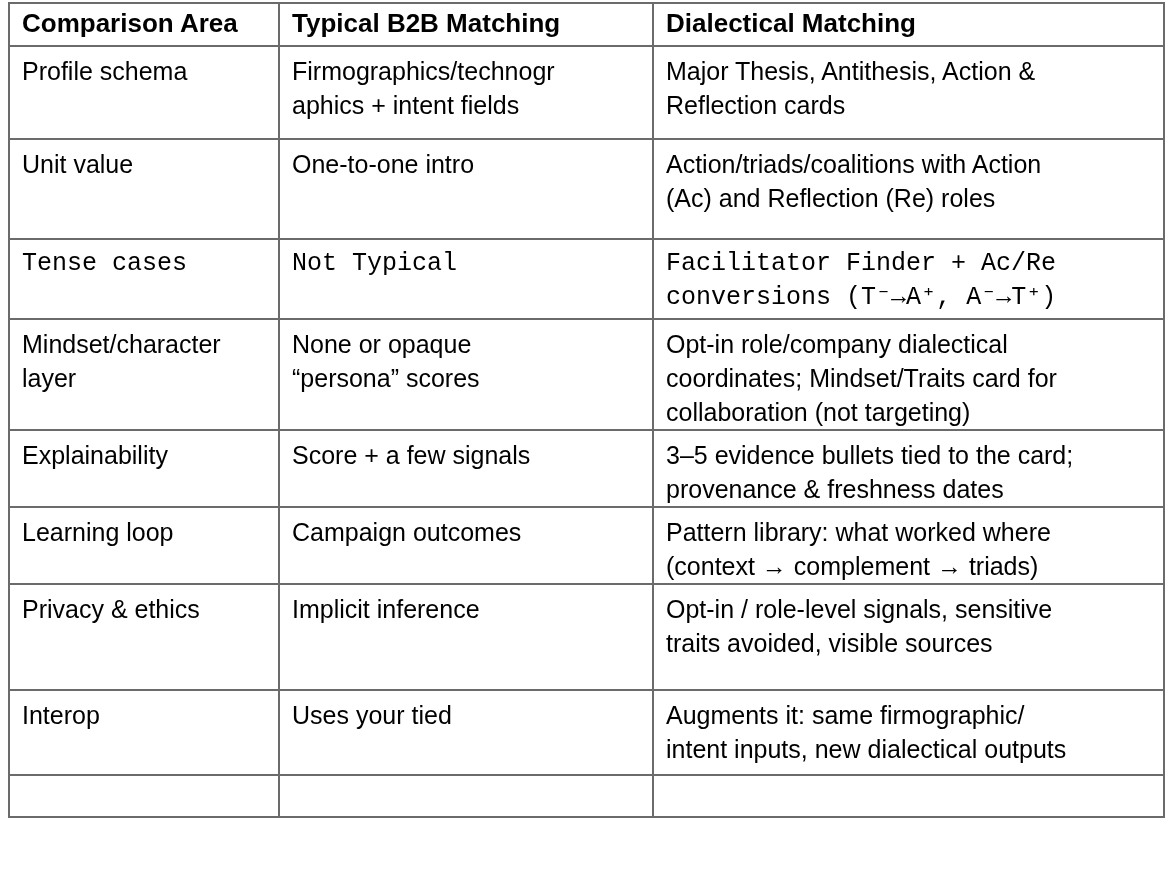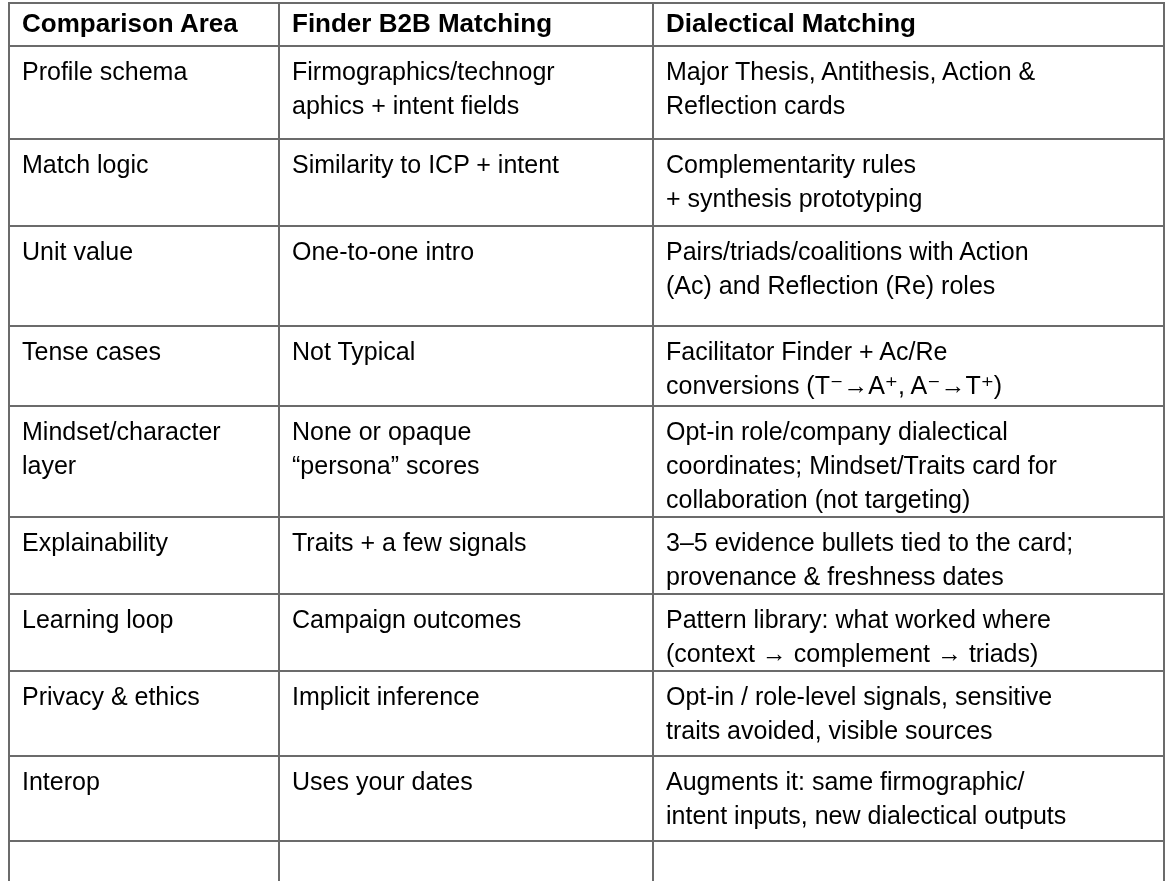--- a/index.html
+++ b/index.html
@@ -46,101 +46,95 @@
     line-height: 34px;
     text-align: left;
     vertical-align: top;
     padding: 7px 14px 0 12px;
     white-space: pre-line;
   }
   tr.r-head { height: 39px; }
   tr.r0 { height: 93px; }
   tr.r1 { height: 87px; }
   tr.r2 { height: 100px; }
-  tr.r3 { height: 80px; }
+  tr.r3 { height: 80px; font-family: Liberation Mono, monospace; }
   tr.r4 { height: 91px; }
   tr.r5 { height: 74px; }
   tr.r6 { height: 76px; }
-  tr.r7 { height: 85px; }
+  tr.r7 { height: 106px; }
   tr.r8 { height: 85px; border-radius: 32px; }
   tr.r-partial { height: 42px; }
 </style>
 </head>
 <body>
 
 <div class="canvas">
   <table class="cmp-table">
     <colgroup>
       <col class="c0">
         <col class="c1">
         <col class="c2">
     </colgroup>
     <thead>
       <tr class="r-head">
         <th>Comparison Area</th>
-        <th>Finder B2B Matching</th>
+        <th>Typical B2B Matching</th>
         <th>Dialectical Matching</th>
       </tr>
     </thead>
     <tbody>
       <tr class="r0">
         <td>Profile schema</td>
         <td>Firmographics/technogr
 aphics + intent fields</td>
         <td>Major Thesis, Antithesis, Action &amp;
 Reflection cards</td>
       </tr>
-      <tr class="r1">
-        <td>Match logic</td>
-        <td>Similarity to ICP + intent</td>
-        <td>Complementarity rules
-+ synthesis prototyping</td>
-      </tr>
       <tr class="r2">
         <td>Unit value</td>
         <td>One-to-one intro</td>
-        <td>Pairs/triads/coalitions with Action
+        <td>Action/triads/coalitions with Action
 (Ac) and Reflection (Re) roles</td>
       </tr>
       <tr class="r3">
         <td>Tense cases</td>
         <td>Not Typical</td>
         <td>Facilitator Finder + Ac/Re
 conversions (T⁻→A⁺, A⁻→T⁺)</td>
       </tr>
       <tr class="r4">
         <td>Mindset/character
 layer</td>
         <td>None or opaque
 “persona” scores</td>
         <td>Opt-in role/company dialectical
 coordinates; Mindset/Traits card for
 collaboration (not targeting)</td>
       </tr>
       <tr class="r5">
         <td>Explainability</td>
-        <td>Traits + a few signals</td>
+        <td>Score + a few signals</td>
         <td>3–5 evidence bullets tied to the card;
 provenance &amp; freshness dates</td>
       </tr>
       <tr class="r6">
         <td>Learning loop</td>
         <td>Campaign outcomes</td>
         <td>Pattern library: what worked where
 (context → complement → triads)</td>
       </tr>
       <tr class="r7">
         <td>Privacy &amp; ethics</td>
         <td>Implicit inference</td>
         <td>Opt-in / role-level signals, sensitive
 traits avoided, visible sources</td>
       </tr>
       <tr class="r8">
         <td>Interop</td>
-        <td>Uses your dates</td>
+        <td>Uses your tied</td>
         <td>Augments it: same firmographic/
 intent inputs, new dialectical outputs</td>
       </tr>
       <tr class="r-partial">
         <td></td>
         <td></td>
         <td></td>
       </tr>
     </tbody>
   </table>

